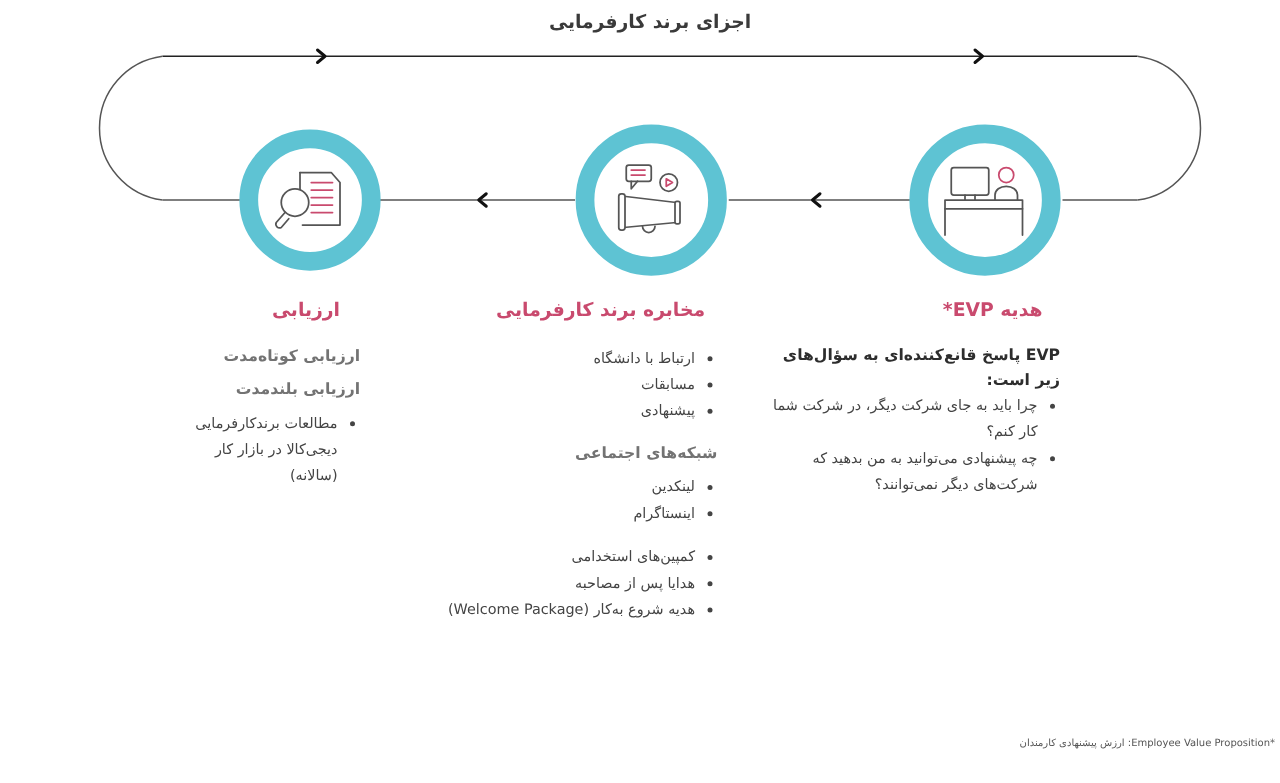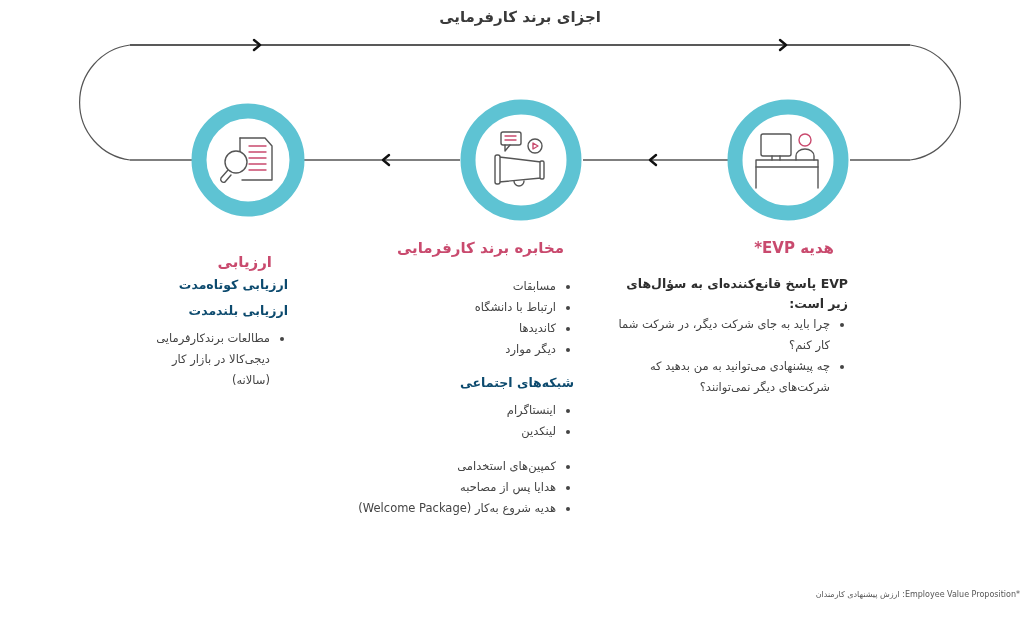--- a/index.html
+++ b/index.html
@@ -52,21 +52,21 @@
       font-weight: bold;
       font-size: 12.5px;
       line-height: 20px;
       color: #2d2d2d;
       margin-bottom: 0;
     }
     .col h4 {
       margin: 0 0 8px 0;
       font-size: 12.5px;
       font-weight: bold;
-      color: #0c4a6e;
+      color: #737373;
       line-height: 18px;
     }
     .col ul {
       margin: 0 0 14px 0;
       padding: 0 18px 0 0;
       list-style: none;
     }
     .col li {
       position: relative;
     }
@@ -152,41 +152,40 @@
     <path d="M772 156 L 772 160 M780 156 L 780 160" stroke="#555" stroke-width="1.4"></path>
     <circle cx="805" cy="140" r="6" stroke="#c94a6e" stroke-width="1.4"></circle>
     <path d="M796 160 L 796 156 a 9 7 0 0 1 18 0 L 814 160" stroke="#555" stroke-width="1.4"></path>
     <path d="M756 160 L 818 160 L 818 188 M756 160 L 756 188" stroke="#555" stroke-width="1.4"></path>
     <line x1="756" y1="167" x2="818" y2="167" stroke="#555" stroke-width="1.4"></line>
   </g>
 </svg>
 
 <div class="stage-title" style="right:190px; top:239px;">هدیه EVP*</div>
 <div class="stage-title" style="right:460px; top:239px;margin-left:34px;">مخابره برند کارفرمایی</div>
-<div class="stage-title" style="right:752px; top:253px;">ارزیابی</div>
+<div class="stage-title" style="right:752px; top:239px;">ارزیابی</div>
 
 <div class="col" style="right:176px; top:274px; width:240px;">
   <div class="lead">EVP پاسخ قانع‌کننده‌ای به سؤال‌های زیر است:</div>
   <ul>
     <li>چرا باید به جای شرکت دیگر، در شرکت شما کار کنم؟</li>
     <li>چه پیشنهادی می‌توانید به من بدهید که شرکت‌های دیگر نمی‌توانند؟</li>
   </ul>
 </div>
 
 <div class="col" style="right:450px; top:276px; width:260px;">
   <ul>
+    <li>ارتباط با دانشگاه</li>
     <li>مسابقات</li>
-    <li>ارتباط با دانشگاه</li>
-    <li>کاندیدها</li>
-    <li>دیگر موارد</li>
+    <li>پیشنهادی</li>
   </ul>
   <h4>شبکه‌های اجتماعی</h4>
   <ul>
+    <li>لینکدین</li>
     <li>اینستاگرام</li>
-    <li>لینکدین</li>
   </ul>
   <ul>
     <li>کمپین‌های استخدامی</li>
     <li>هدایا پس از مصاحبه</li>
     <li>هدیه شروع به‌کار (Welcome Package)</li>
   </ul>
 </div>
 
 <div class="col" style="right:736px; top:276px; width:150px;">
   <h4>ارزیابی کوتاه‌مدت</h4>

